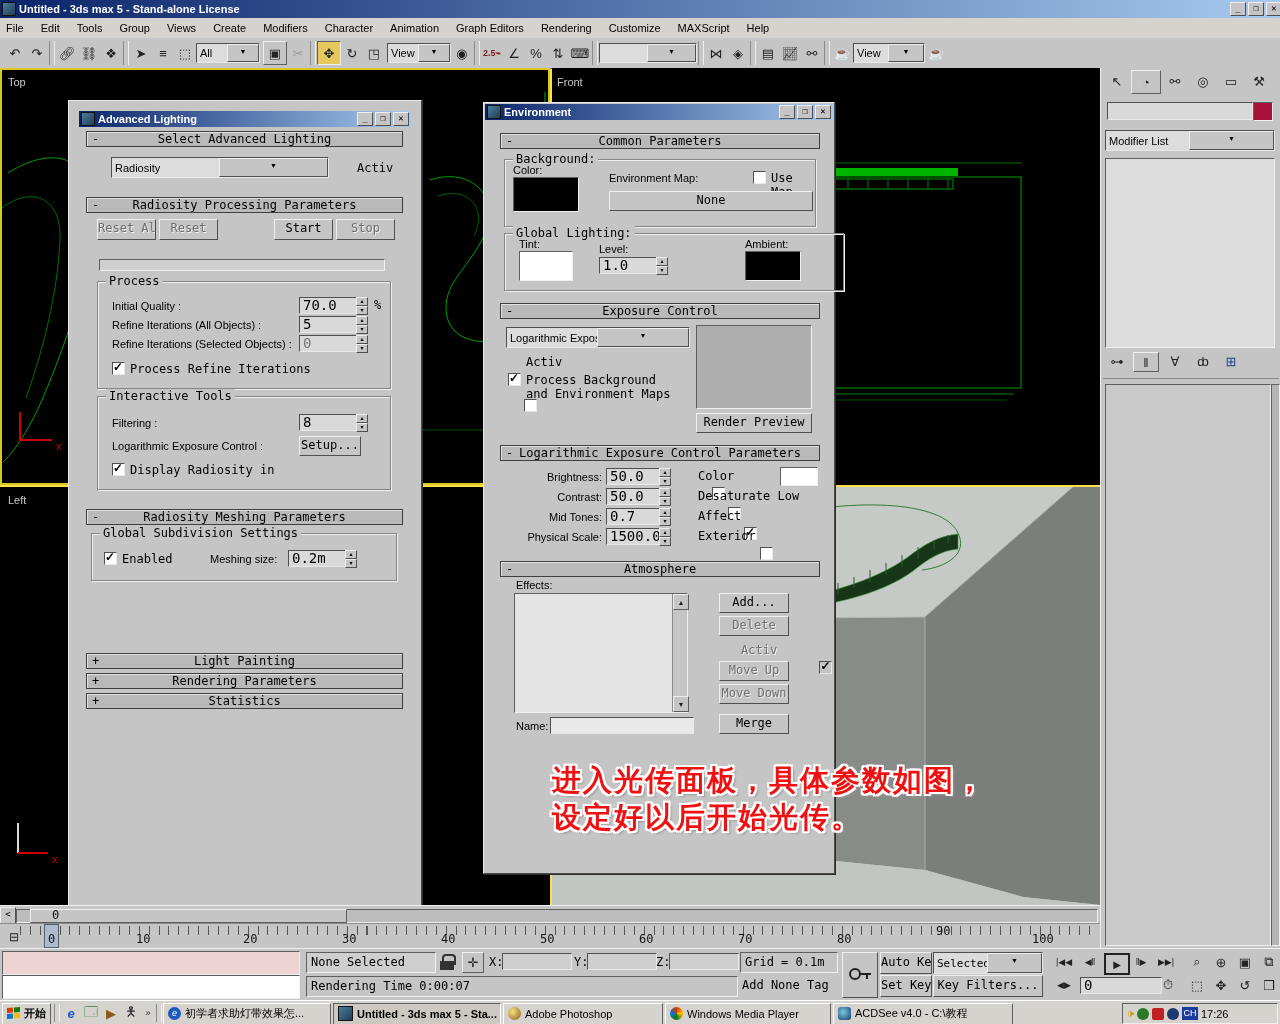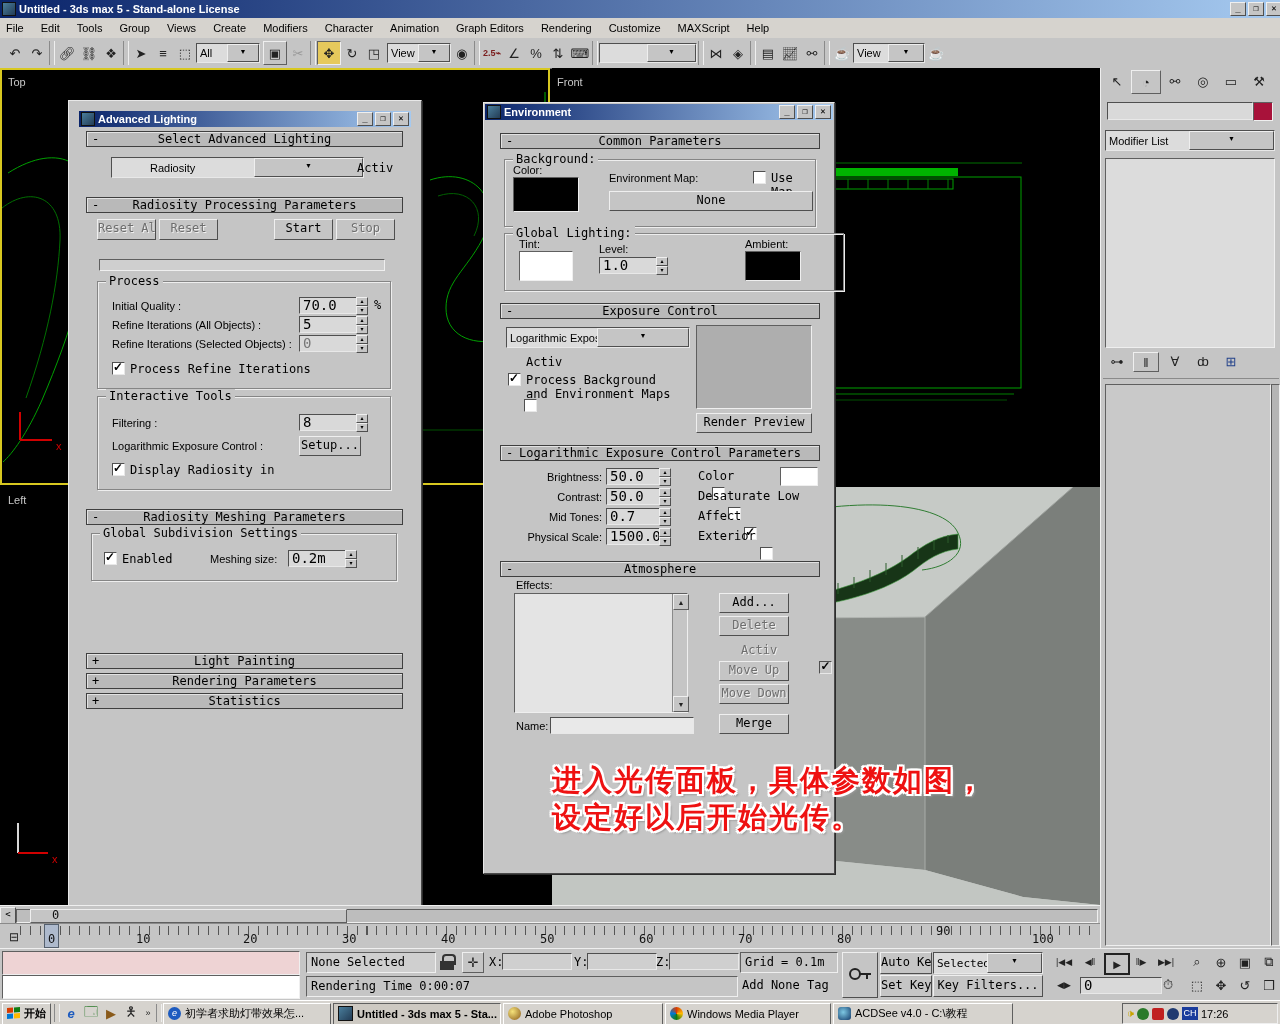--- a/index.html
+++ b/index.html
@@ -1,16 +1,16 @@
 <!DOCTYPE html>
 <html><head>
 <meta charset="utf-8">
 <style>
   html,body{margin:0;padding:0;background:#808080;}
-  #screen{position:relative;width:1280px;height:1024px;background:#000000;overflow:hidden;
+  #screen{position:relative;width:1280px;height:1024px;background:#fde047;overflow:hidden;
           font-family:"Liberation Sans",sans-serif;font-size:11px;color:#000;cursor:default;}
   .d{position:absolute;}
   .mono{font-family:"DejaVu Sans Mono",monospace;font-size:12px;}
   .sans{font-family:"Liberation Sans",sans-serif;font-size:11px;}
   
   .r3{background:#c5c5c5;border:1px solid;border-color:#efefef #5f5f5f #5f5f5f #efefef;}
   .s3{border:1px solid;border-color:#5f5f5f #efefef #efefef #5f5f5f;}
   .fld{background:#d9d9d9;border:1px solid;border-color:#4f4f4f #e8e8e8 #e8e8e8 #4f4f4f;
        font-family:"DejaVu Sans Mono",monospace;font-size:14px;padding:0 3px;line-height:15px;overflow:hidden;white-space:nowrap;}
   .b{background:#c5c5c5;border:1px solid;border-color:#efefef #4f4f4f #4f4f4f #efefef;
@@ -247,21 +247,21 @@
       <span class="ticon"></span>
       <span class="tt">Advanced Lighting</span>
       <span class="wbtn">_</span>
       <span class="wbtn">❐</span>
       <span class="wbtn">✕</span>
     </div>
 
     <div class="roll d" style="left:17px;top:30px;width:315px;">
       <b>-</b><span>Select Advanced Lighting</span>
     </div>
-    <div class="drop d" style="left:42px;top:56px;width:216px;height:19px;padding-left:35px;">
+    <div class="drop d" style="left:42px;top:56px;width:216px;height:19px;">
       <span>Radiosity</span>
         <span class="da">▼</span>
     </div>
     <span class="cb on d" style="left:270px;top:60px;"></span>
     <span class="d mono" style="left:288px;top:60px;">Activ</span>
 
     <div class="roll d" style="left:17px;top:96px;width:315px;">
       <b>-</b><span>Radiosity Processing Parameters</span>
     </div>
     <div class="b dis d" style="left:28px;top:118px;width:57px;height:19px;line-height:17px;">Reset All</div>

